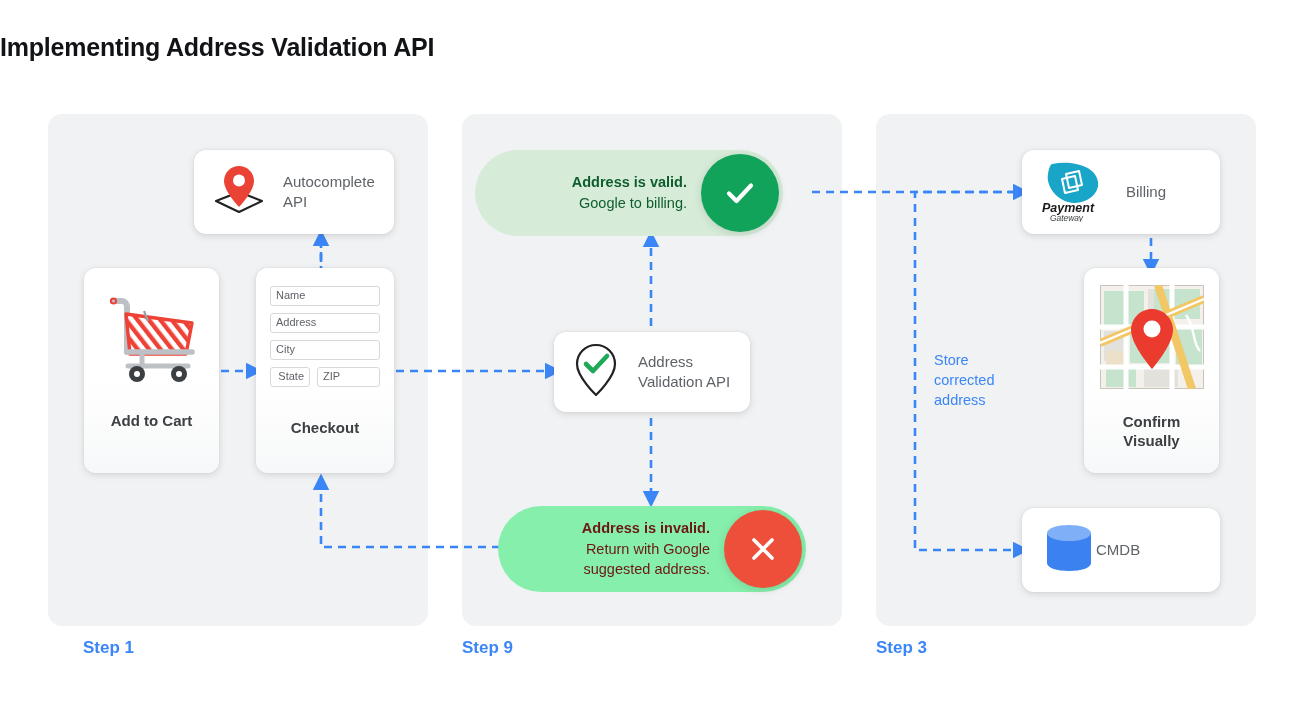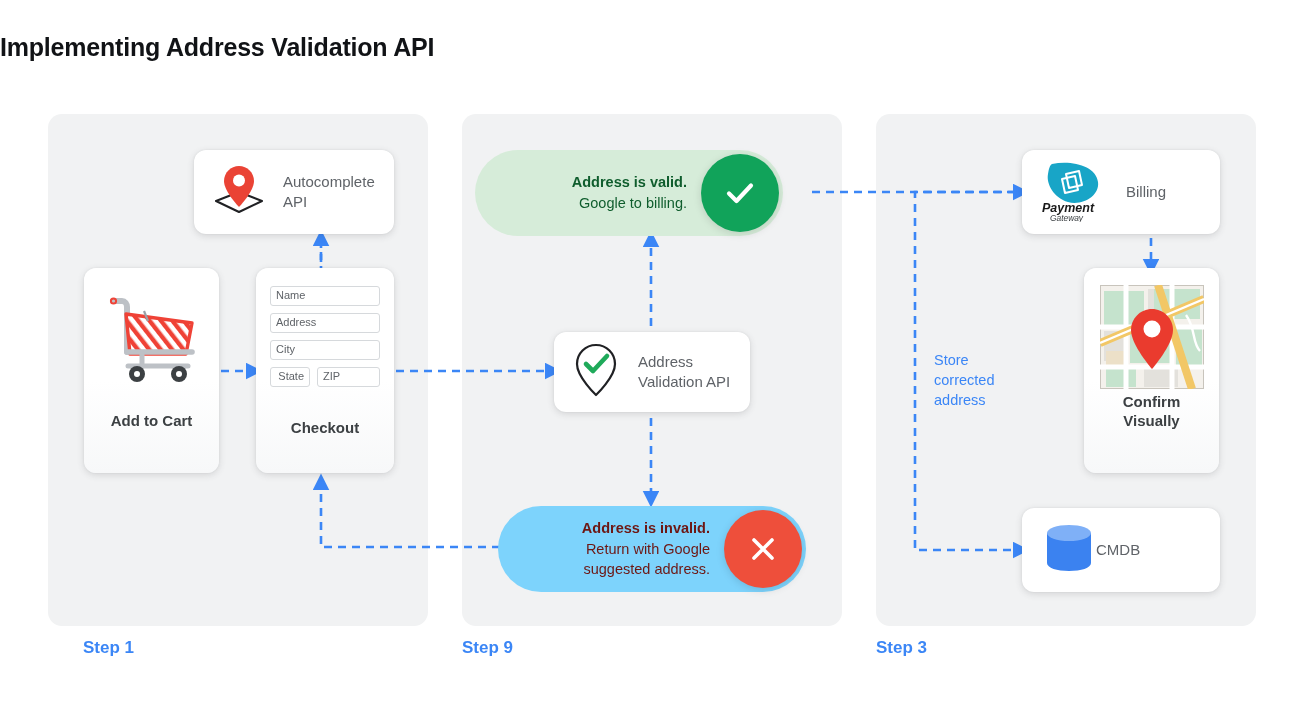--- a/index.html
+++ b/index.html
@@ -95,21 +95,21 @@
     position: absolute;
     border-radius: 48px;
     display: flex; align-items: center; justify-content: flex-end;
   }
   #pill-valid {
     left: 475px; top: 150px; width: 308px; height: 86px;
     background: #d6ecd9;
   }
   #pill-invalid {
     left: 498px; top: 506px; width: 308px; height: 86px;
-    background: #7dd3fc;
+    background: #86efac;
   }
   .pill-text { text-align: right; padding-right: 14px; }
   .pill-text .l1 { font-size: 14.5px; font-weight: bold; line-height: 1.42; }
   .pill-text .l2 { font-size: 14.5px; line-height: 1.42; }
   #pill-valid .pill-text { color: #0f5d2d; }
   #pill-invalid .pill-text { color: #6d1713; }
   .pill-badge {
     width: 78px; height: 78px; border-radius: 50%;
     display: flex; align-items: center; justify-content: center;
     margin-right: 4px;
@@ -122,21 +122,21 @@
   #card-billing {
     left: 1022px; top: 150px; width: 198px; height: 84px;
     display: flex; align-items: center; padding-left: 16px; gap: 16px;
   }
   #card-confirm {
     left: 1084px; top: 268px; width: 135px; height: 205px;
     display: flex; flex-direction: column; align-items: center;
     padding-top: 17px;
     background: linear-gradient(180deg,#ffffff 0%, #ffffff 55%, #f7f8f9 100%);
   }
-  #card-confirm .tile-title { }
+  #card-confirm .tile-title { margin-top: 20px; }
   #card-cmdb {
     left: 1022px; top: 508px; width: 198px; height: 84px;
     display: flex; align-items: center; padding-left: 20px; 
   }
 
   .store-label {
     position: absolute; left: 934px; top: 350px;
     font-size: 14.5px; font-weight: normal; color: #3b86f6;
     line-height: 1.38; width: 100px;
   }

